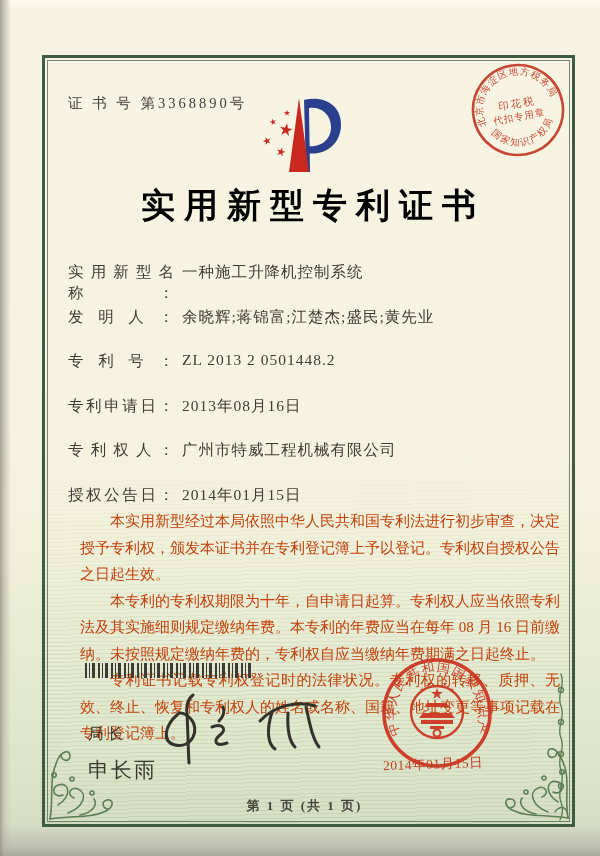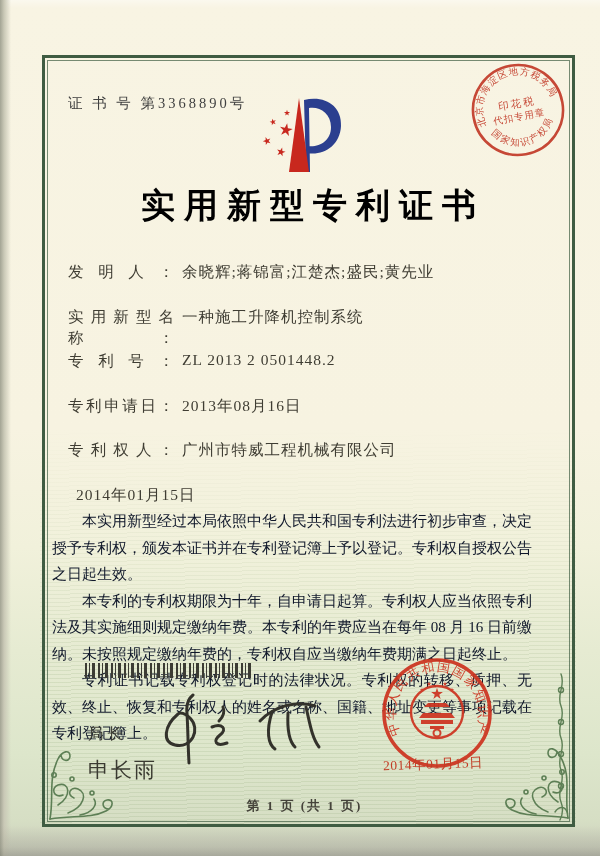--- a/index.html
+++ b/index.html
@@ -32,22 +32,22 @@
   .title{
     position:absolute;left:42px;top:183px;width:533px;z-index:3;
     text-align:center;font-size:34px;font-weight:600;color:#000000;
     letter-spacing:9px;text-indent:9px;
   }
   .fields{position:absolute;left:68px;top:262px;width:480px;z-index:3;}
   .frow{height:44.5px;font-size:15.5px;color:#3f3d33;display:flex;align-items:flex-start;}
   .flabel{display:inline-block;width:106px;text-align:justify;text-align-last:justify;flex:none;}
   .fvalue{display:inline-block;margin-left:8px;letter-spacing:1px;}
   .paras{
-    position:absolute;left:52px;top:508px;width:480px;z-index:3;
-    font-size:15px;line-height:26.5px;color:#0f172a;text-align:justify;
+    position:absolute;left:80px;top:508px;width:480px;z-index:3;
+    font-size:15px;line-height:26.5px;color:#c2410c;text-align:justify;
   }
   .paras p{margin:0;text-indent:2em;}
   .barcode{
     position:absolute;left:85px;top:663px;width:168px;height:15px;z-index:3;
     background:repeating-linear-gradient(90deg,#3c3c34 0 2px,rgba(0,0,0,0) 2px 4px,#3c3c34 4px 5px,rgba(0,0,0,0) 5px 7px,#3c3c34 7px 10px,rgba(0,0,0,0) 10px 13px);
   }
   .official-role{position:absolute;left:88px;top:724px;z-index:3;font-size:15.5px;color:#3a3a31;letter-spacing:4px;}
   .official-name{position:absolute;left:88px;top:756px;z-index:3;font-size:21px;color:#3a3a31;letter-spacing:2px;}
   .signature{position:absolute;left:148px;top:686px;z-index:4;}
   .footer{
@@ -90,40 +90,41 @@
     <use href="#ustar" transform="translate(33,50) scale(6.8) rotate(10)"></use>
     <use href="#ustar" transform="translate(14,61) scale(4.2) rotate(-20)"></use>
     <use href="#ustar" transform="translate(28,72) scale(4.6) rotate(15)"></use>
   </g>
 </svg>
 
 <div class="title">实用新型专利证书</div>
 
 <div class="fields">
   <div class="frow">
+    <span class="flabel">实用新型名称：</span>
+    <span class="fvalue">一种施工升降机控制系统</span>
+  </div>
+  <div class="frow">
     <span class="flabel">发明人：</span>
     <span class="fvalue">余晓辉;蒋锦富;江楚杰;盛民;黄先业</span>
   </div>
   <div class="frow">
-    <span class="flabel">实用新型名称：</span>
-    <span class="fvalue">一种施工升降机控制系统</span>
-  </div>
-  <div class="frow">
     <span class="flabel">专利号：</span>
     <span class="fvalue">ZL 2013 2 0501448.2</span>
   </div>
   <div class="frow">
     <span class="flabel">专利申请日：</span>
     <span class="fvalue">2013年08月16日</span>
   </div>
   <div class="frow">
     <span class="flabel">专利权人：</span>
     <span class="fvalue">广州市特威工程机械有限公司</span>
   </div>
   <div class="frow">
+    <span class="flabel">授权公告日：</span>
     <span class="fvalue">2014年01月15日</span>
   </div>
 </div>
 
 <div class="paras">
   <p>本实用新型经过本局依照中华人民共和国专利法进行初步审查，决定授予专利权，颁发本证书并在专利登记簿上予以登记。专利权自授权公告之日起生效。</p>
   <p>本专利的专利权期限为十年，自申请日起算。专利权人应当依照专利法及其实施细则规定缴纳年费。本专利的年费应当在每年 08 月 16 日前缴纳。未按照规定缴纳年费的，专利权自应当缴纳年费期满之日起终止。</p>
   <p>专利证书记载专利权登记时的法律状况。专利权的转移、质押、无效、终止、恢复和专利权人的姓名或名称、国籍、地址变更等事项记载在专利登记簿上。</p>
 </div>
 

